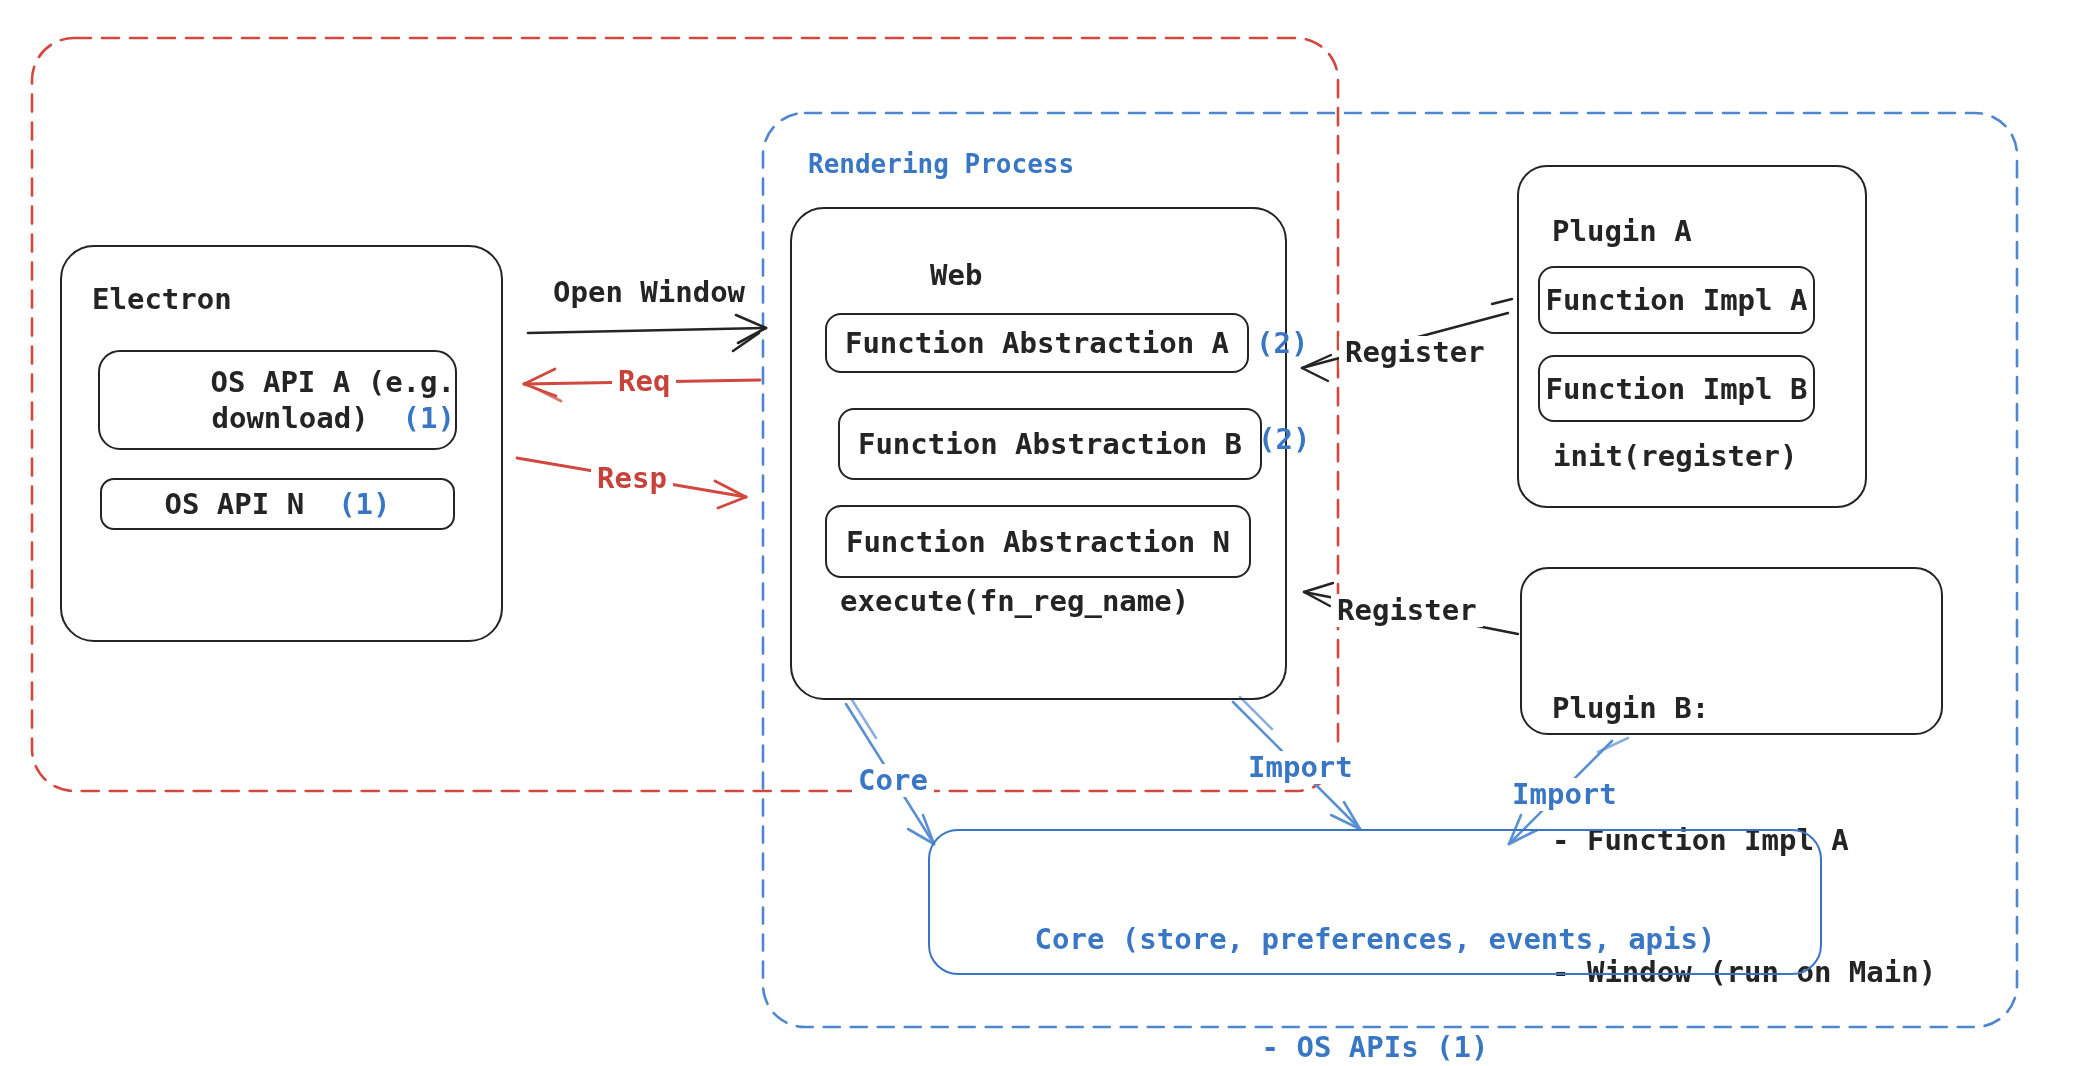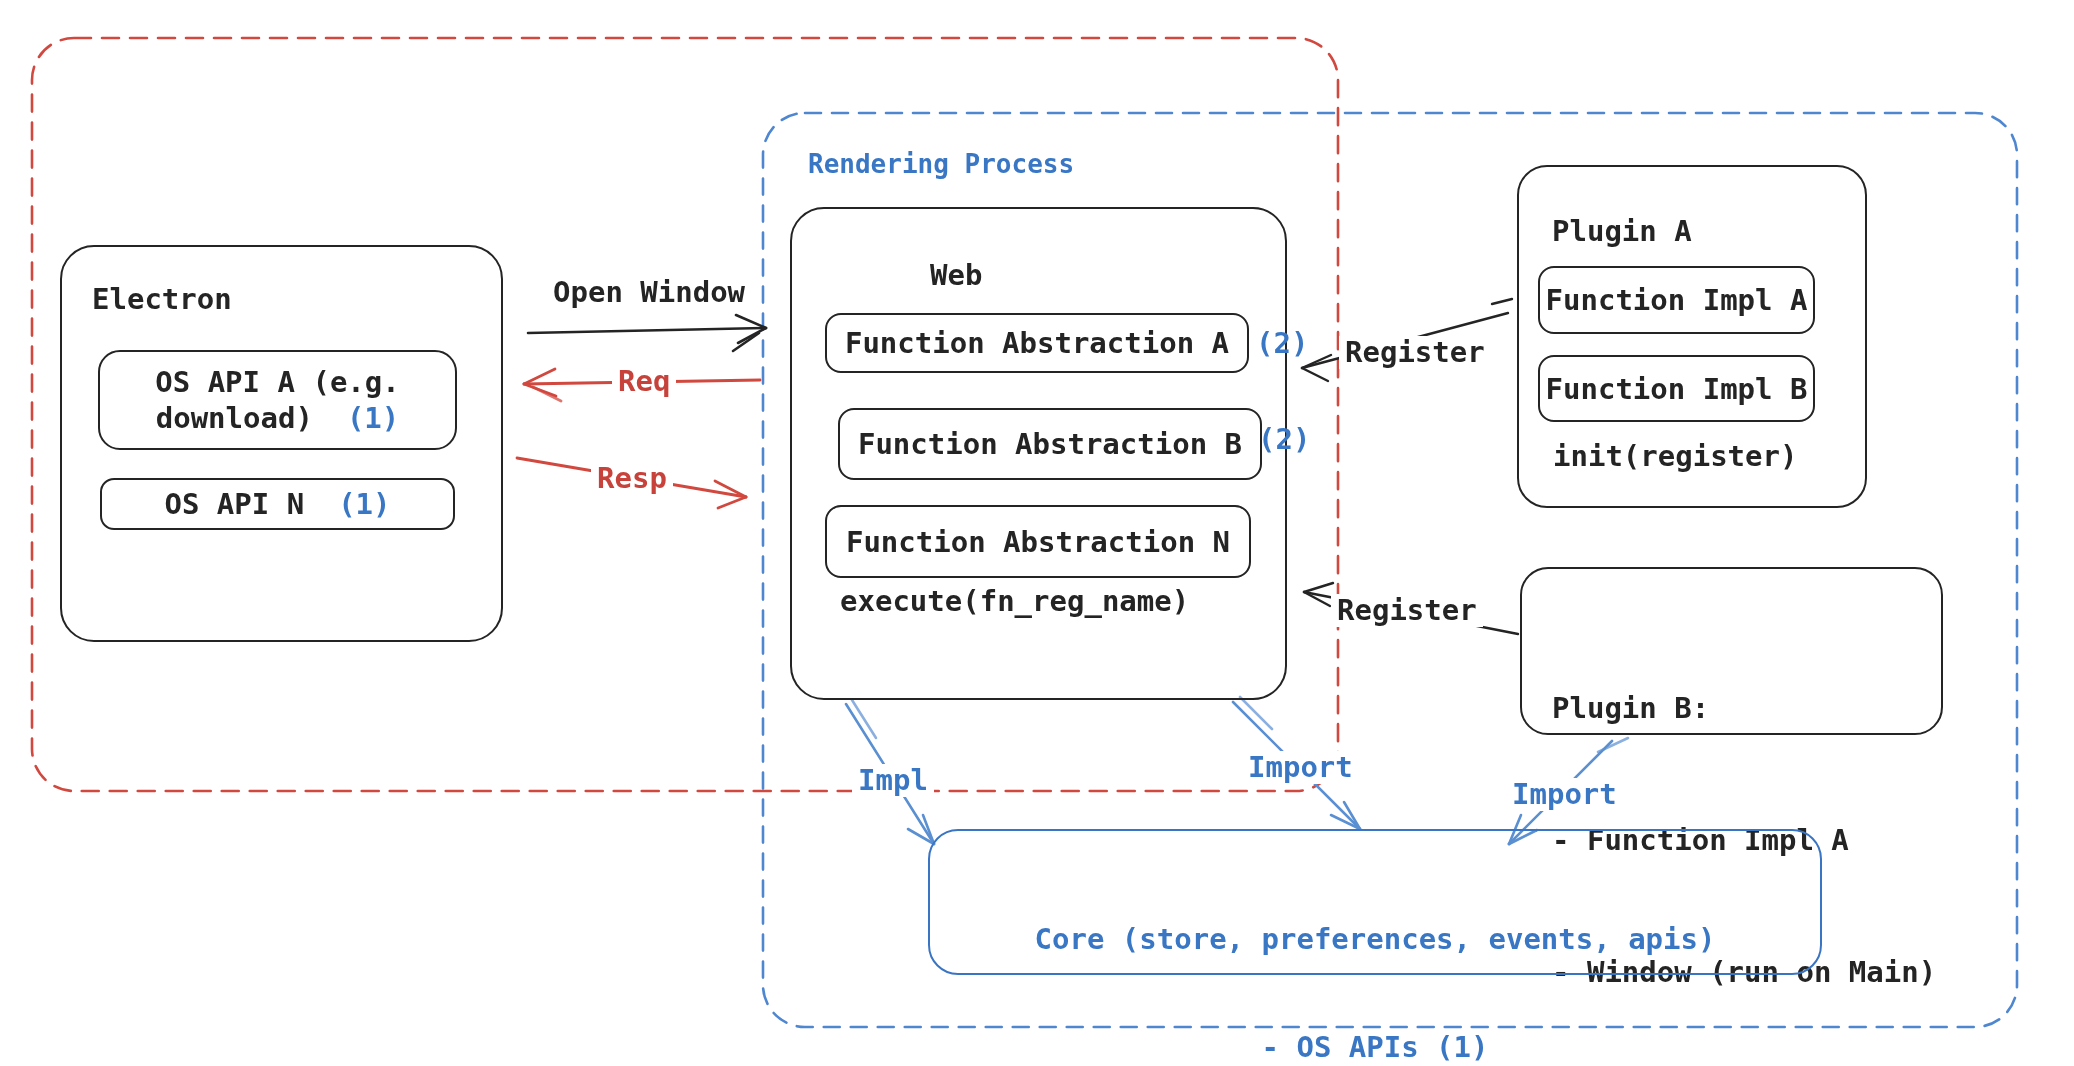--- a/index.html
+++ b/index.html
@@ -9,21 +9,21 @@
   .box{position:absolute;border:2.5px solid #242424;border-radius:30px;background:transparent;box-sizing:border-box;}
   .lbl{position:absolute;font-size:29px;font-weight:600;line-height:1.15;color:#242424;white-space:pre;}
   .blue{color:#3977c5;}
   .red{color:#c6423a;}
   .onln{background:#ffffff;padding:0 6px;}
   .ctr{display:flex;align-items:center;justify-content:center;}
 
   
   #box-electron{left:60px;top:245px;width:443px;height:397px;border-radius:34px;}
   #lbl-electron{left:92px;top:283px;}
-  #box-osapi-a{left:98px;top:350px;width:359px;height:100px;border-radius:22px;flex-direction:column;line-height:36px;}
+  #box-osapi-a{left:98px;top:350px;width:359px;height:100px;border-radius:22px;flex-direction:column;line-height:36px;align-items:flex-end;}
   #box-osapi-n{left:100px;top:478px;width:355px;height:52px;border-radius:14px;}
   .apirow{font-size:29px;font-weight:600;color:#242424;white-space:pre;}
   .apirow .blue{margin-left:34px;}
 
   #box-web{left:790px;top:207px;width:497px;height:493px;border-radius:34px;}
   #lbl-web{left:930px;top:259px;}
   #box-fa-a{left:825px;top:313px;width:424px;height:60px;border-radius:16px;}
   #box-fa-b{left:838px;top:408px;width:424px;height:72px;border-radius:16px;}
   #box-fa-n{left:825px;top:505px;width:426px;height:73px;border-radius:16px;}
   .fatxt{font-size:29px;font-weight:600;color:#242424;white-space:pre;}
@@ -168,17 +168,17 @@
     <div>Core (store, preferences, events, apis)</div>
     <div>- OS APIs (1)</div>
     
   </div>
 
   <div class="lbl" id="lbl-open-window">Open Window</div>
   <div class="lbl red onln" id="lbl-req">Req</div>
   <div class="lbl red onln" id="lbl-resp">Resp</div>
   <div class="lbl onln" id="lbl-register-a">Register</div>
   <div class="lbl onln" id="lbl-register-b">Register</div>
-  <div class="lbl blue onln" id="lbl-setup">Impl</div>
+  <div class="lbl blue onln" id="lbl-setup">Core</div>
   <div class="lbl blue onln" id="lbl-import-a">Import</div>
   <div class="lbl blue onln" id="lbl-import-b">Import</div>
 
 </div>
 
 </body></html>

